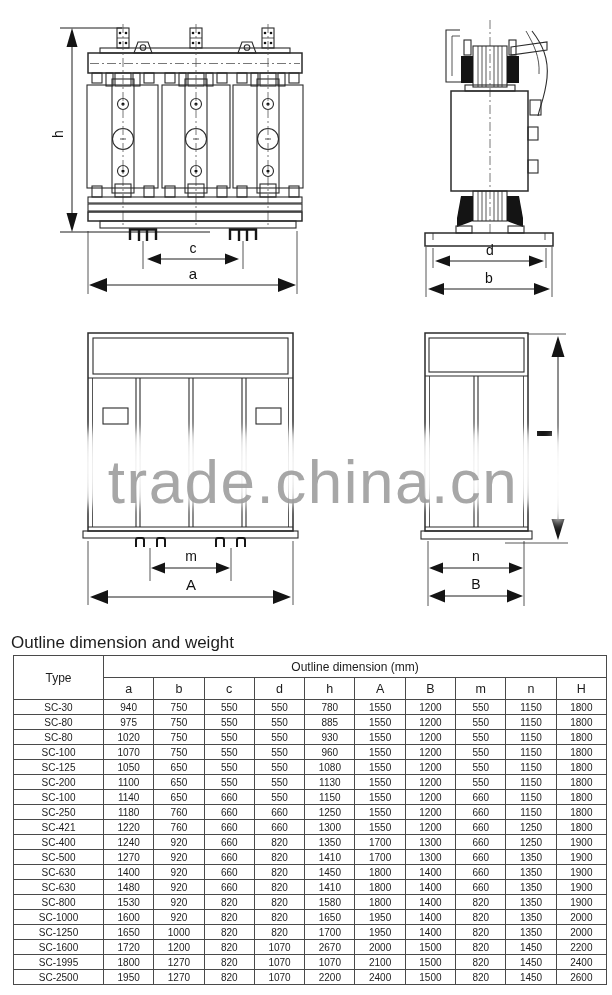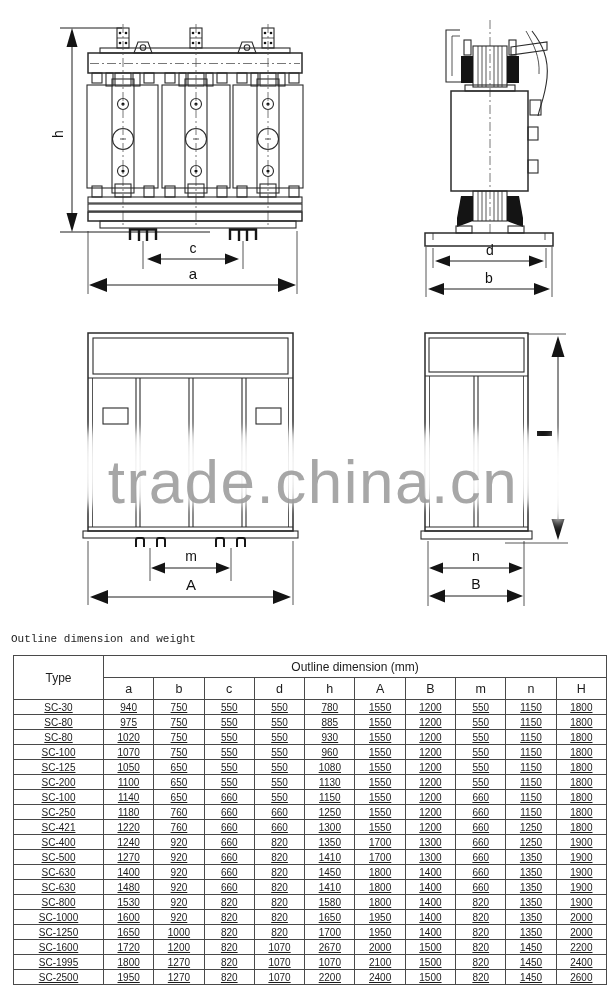--- a/index.html
+++ b/index.html
@@ -14,30 +14,30 @@
   .hook{stroke:#161616;fill:none;stroke-width:2;}
   .fillb{fill:#141414;stroke:none;}
   .cl{stroke:#555;stroke-width:0.8;stroke-dasharray:9 3 2 3;fill:none;}
   .dim{stroke:#1f1f1f;fill:none;stroke-width:1;}
   .lbl{fill:#111;stroke:none;font:14px "Liberation Sans",sans-serif;text-anchor:middle;}
   .lbl-big{fill:#111;stroke:none;font:15px "Liberation Sans",sans-serif;text-anchor:middle;}
   .halo{fill:#ffffff;stroke:none;}
   .wm{fill:#9b9b9b;stroke:none;font:62px "Liberation Sans",sans-serif;
       letter-spacing:1.5px;text-anchor:middle;opacity:0.88;}
   
-  .caption{position:absolute;left:11px;top:633px;font-size:11px;color:#1d1d1d;font-family:Liberation Mono, monospace;}
+  .caption{position:absolute;left:11px;top:633px;font-size:17px;color:#1d1d1d;}
   table.dims{position:absolute;left:13px;top:655px;width:593px;border-collapse:collapse;
              table-layout:fixed;font-size:10px;color:#1c1c1c;}
   table.dims th,table.dims td{border:1px solid #4a4a4a;text-align:center;vertical-align:middle;
              padding:0;overflow:hidden;white-space:nowrap;}
   table.dims{border:1.5px solid #3a3a3a;}
   tr.h1 th{height:21px;font-size:12px;font-weight:normal;}
   tr.h2 th{height:21px;font-size:12.5px;font-weight:normal;}
   th.typeh{font-size:12.5px;font-weight:normal;}
-  tbody tr{height:15px;text-decoration:underline;}
+  tbody tr{height:15px;}
 </style>
 </head>
 <body>
 
 <div class="page">
 
 <svg class="drawings" width="612" height="652" viewBox="0 0 612 652">
   <defs>
     <filter id="blurf" x="-80%" y="-80%" width="260%" height="260%">
       <feGaussianBlur stdDeviation="5"></feGaussianBlur>

